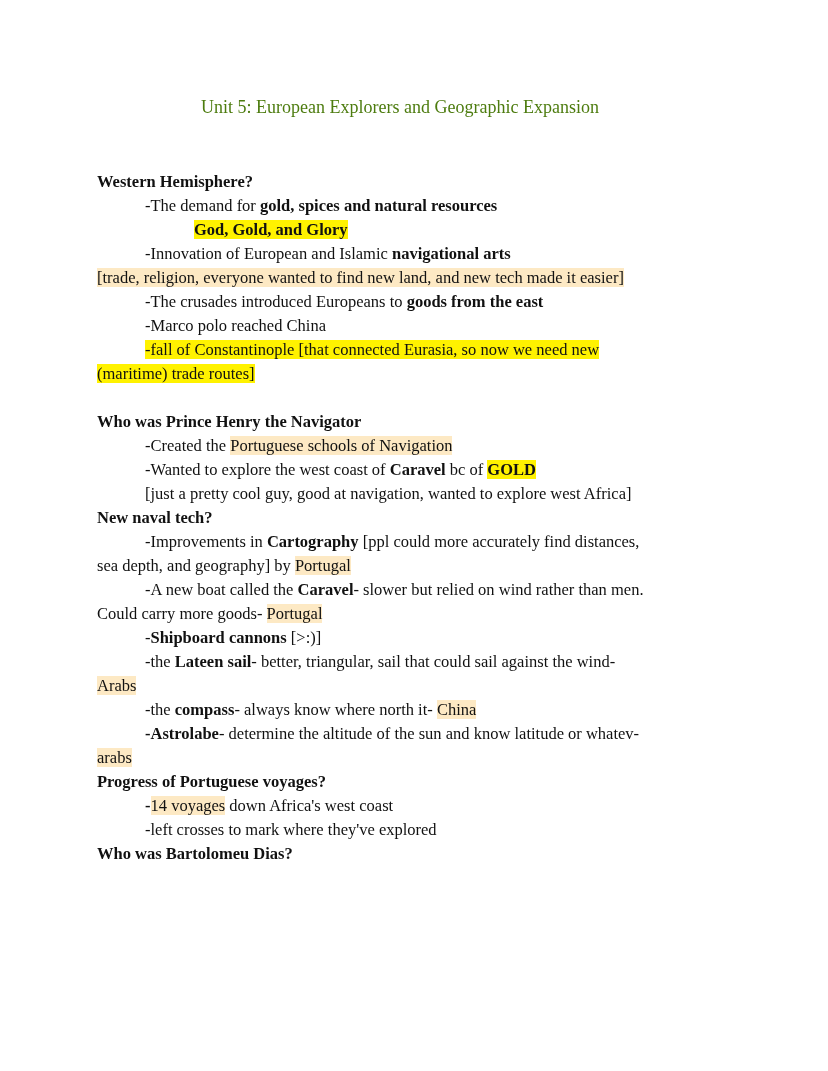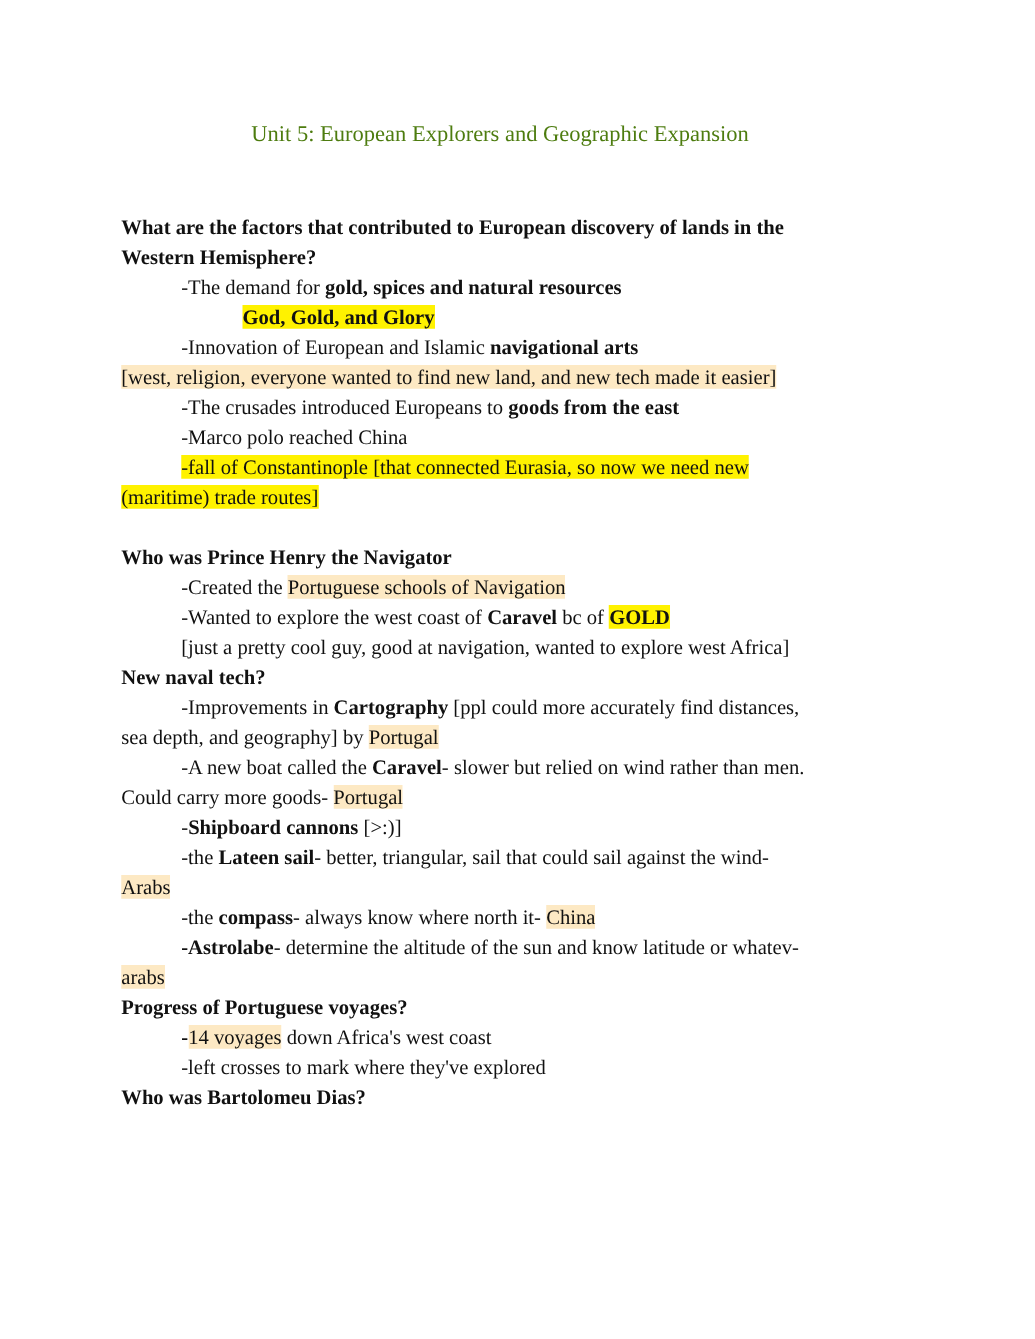--- a/index.html
+++ b/index.html
@@ -20,26 +20,25 @@
   span { display: inline; }
 </style>
 </head>
 <body>
 
 <div class="page">
   <p class="title">Unit 5: European Explorers and Geographic Expansion</p>
   <div class="blank"></div>
   <div class="blank"></div>
 
-  <p class="line b">What are the factors that contributed to European discovery of lands in the</p>
   <p class="line b">Western Hemisphere?</p>
   <p class="line ind1"><span>-The demand for </span><span class="b">gold, spices and natural resources</span></p>
   <p class="line ind2"><span class="b hl-y">God, Gold, and Glory</span></p>
   <p class="line ind1"><span>-Innovation of European and Islamic </span><span class="b">navigational arts</span></p>
-  <p class="line"><span class="hl-p">[west, religion, everyone wanted to find new land, and new tech made it easier]</span></p>
+  <p class="line"><span class="hl-p">[trade, religion, everyone wanted to find new land, and new tech made it easier]</span></p>
   <p class="line ind1"><span>-The crusades introduced Europeans to </span><span class="b">goods from the east</span></p>
   <p class="line ind1">-Marco polo reached China</p>
   <p class="line ind1"><span class="hl-y">-fall of Constantinople [that connected Eurasia, so now we need new</span></p>
   <p class="line"><span class="hl-y">(maritime) trade routes]</span></p>
   <div class="blank"></div>
 
   <p class="line b">Who was Prince Henry the Navigator</p>
   <p class="line ind1"><span>-Created the </span><span class="hl-p">Portuguese schools of Navigation</span></p>
   <p class="line ind1"><span>-Wanted to explore the west coast of </span><span class="b">Caravel</span><span> bc of </span><span class="b hl-y">GOLD</span></p>
   <p class="line ind1">[just a pretty cool guy, good at navigation, wanted to explore west Africa]</p>

